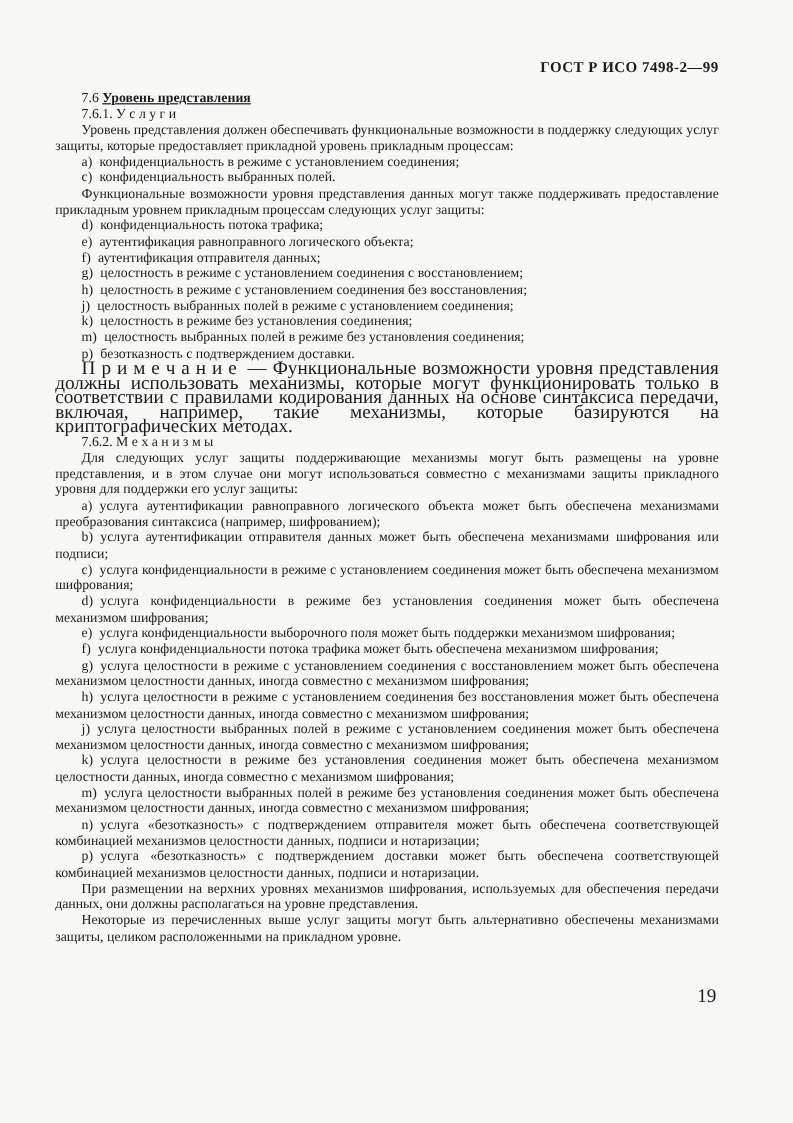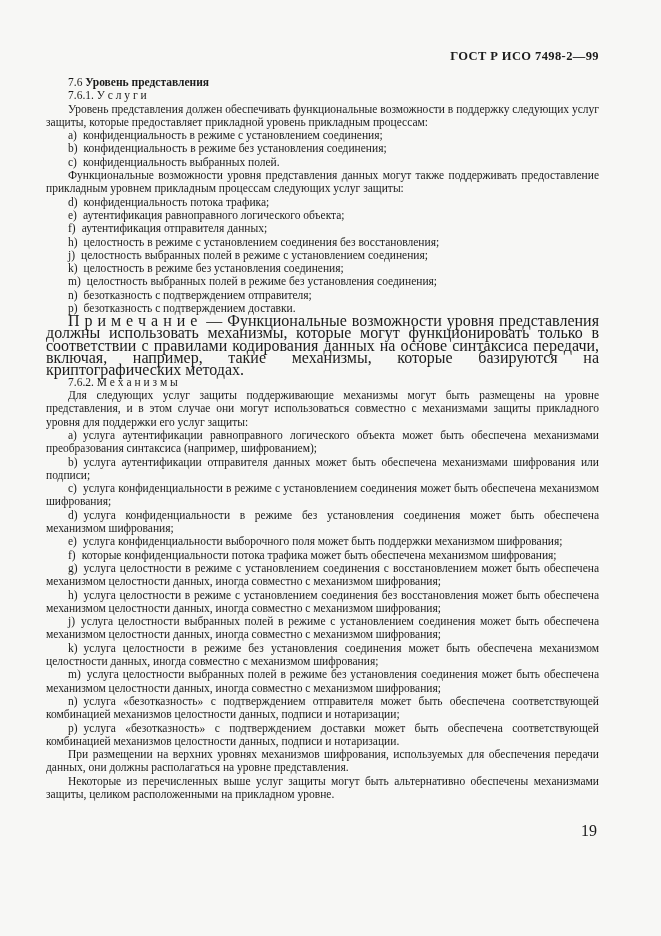--- a/index.html
+++ b/index.html
@@ -23,21 +23,21 @@
   }
   .content {
     position:absolute;
     top:76px; left:46px; right:62px;
     font-size:11.5px;
     line-height:13.3px;
     text-align:justify;
   }
   .content p { margin:0; text-indent:22px; }
   .sec { margin-bottom:1px; }
-  .sec .sec-title { font-weight:bold; }
+  .sec .sec-title { font-weight:bold;text-decoration:underline; }
   .item .item-label { margin-right:6px; }
   .note {
     font-size:16px;
     line-height:12.1px;
     margin:5px 0 5px 0;
   }
   .note .note-label { margin-right:4px; }
   .page-number {
     position:absolute;
     top:822px; right:64px;
@@ -48,41 +48,40 @@
 <body>
 
 <div class="sheet">
   <div class="page-header">ГОСТ Р ИСО 7498-2—99</div>
 
   <div class="content">
       <p class="sec"><span class="sec-num">7.6</span>&nbsp;<span class="sec-title">Уровень представления</span></p>
       <p class="sub"><span class="sub-num">7.6.1.</span>&nbsp;<span class="sub-title">У с л у г и</span></p>
       <p class="para">Уровень представления должен обеспечивать функциональные возможности в поддержку следующих услуг защиты, которые предоставляет прикладной уровень прикладным процессам:</p>
       <p class="item"><span class="item-label">a)</span><span class="item-text">конфиденциальность в режиме с установлением соединения;</span></p>
-      <p class="item"><span class="item-label">b)</span><span class="item-text">конфиденциальность в режиме без установления соединения;</span></p>
       <p class="item"><span class="item-label">c)</span><span class="item-text">конфиденциальность выбранных полей.</span></p>
       <p class="para">Функциональные возможности уровня представления данных могут также поддерживать предоставление прикладным уровнем прикладным процессам следующих услуг защиты:</p>
       <p class="item"><span class="item-label">d)</span><span class="item-text">конфиденциальность потока трафика;</span></p>
       <p class="item"><span class="item-label">e)</span><span class="item-text">аутентификация равноправного логического объекта;</span></p>
       <p class="item"><span class="item-label">f)</span><span class="item-text">аутентификация отправителя данных;</span></p>
+      <p class="item"><span class="item-label">g)</span><span class="item-text">целостность в режиме с установлением соединения с восстановлением;</span></p>
       <p class="item"><span class="item-label">h)</span><span class="item-text">целостность в режиме с установлением соединения без восстановления;</span></p>
       <p class="item"><span class="item-label">j)</span><span class="item-text">целостность выбранных полей в режиме с установлением соединения;</span></p>
       <p class="item"><span class="item-label">k)</span><span class="item-text">целостность в режиме без установления соединения;</span></p>
       <p class="item"><span class="item-label">m)</span><span class="item-text">целостность выбранных полей в режиме без установления соединения;</span></p>
-      <p class="item"><span class="item-label">n)</span><span class="item-text">безотказность с подтверждением отправителя;</span></p>
       <p class="item"><span class="item-label">p)</span><span class="item-text">безотказность с подтверждением доставки.</span></p>
       <p class="note"><span class="note-label">П р и м е ч а н и е</span> <span class="note-text">— Функциональные возможности уровня представления должны использовать механизмы, которые могут функционировать только в соответствии с правилами кодирования данных на основе синтаксиса передачи, включая, например, такие механизмы, которые базируются на криптографических методах.</span></p>
       <p class="sub"><span class="sub-num">7.6.2.</span>&nbsp;<span class="sub-title">М е х а н и з м ы</span></p>
       <p class="para">Для следующих услуг защиты поддерживающие механизмы могут быть размещены на уровне представления, и в этом случае они могут использоваться совместно с механизмами защиты прикладного уровня для поддержки его услуг защиты:</p>
       <p class="item"><span class="item-label">a)</span><span class="item-text">услуга аутентификации равноправного логического объекта может быть обеспечена механизмами преобразования синтаксиса (например, шифрованием);</span></p>
       <p class="item"><span class="item-label">b)</span><span class="item-text">услуга аутентификации отправителя данных может быть обеспечена механизмами шифрования или подписи;</span></p>
       <p class="item"><span class="item-label">c)</span><span class="item-text">услуга конфиденциальности в режиме с установлением соединения может быть обеспечена механизмом шифрования;</span></p>
       <p class="item"><span class="item-label">d)</span><span class="item-text">услуга конфиденциальности в режиме без установления соединения может быть обеспечена механизмом шифрования;</span></p>
       <p class="item"><span class="item-label">e)</span><span class="item-text">услуга конфиденциальности выборочного поля может быть поддержки механизмом шифрования;</span></p>
-      <p class="item"><span class="item-label">f)</span><span class="item-text">которые конфиденциальности потока трафика может быть обеспечена механизмом шифрования;</span></p>
+      <p class="item"><span class="item-label">f)</span><span class="item-text">услуга конфиденциальности потока трафика может быть обеспечена механизмом шифрования;</span></p>
       <p class="item"><span class="item-label">g)</span><span class="item-text">услуга целостности в режиме с установлением соединения с восстановлением может быть обеспечена механизмом целостности данных, иногда совместно с механизмом шифрования;</span></p>
       <p class="item"><span class="item-label">h)</span><span class="item-text">услуга целостности в режиме с установлением соединения без восстановления может быть обеспечена механизмом целостности данных, иногда совместно с механизмом шифрования;</span></p>
       <p class="item"><span class="item-label">j)</span><span class="item-text">услуга целостности выбранных полей в режиме с установлением соединения может быть обеспечена механизмом целостности данных, иногда совместно с механизмом шифрования;</span></p>
       <p class="item"><span class="item-label">k)</span><span class="item-text">услуга целостности в режиме без установления соединения может быть обеспечена механизмом целостности данных, иногда совместно с механизмом шифрования;</span></p>
       <p class="item"><span class="item-label">m)</span><span class="item-text">услуга целостности выбранных полей в режиме без установления соединения может быть обеспечена механизмом целостности данных, иногда совместно с механизмом шифрования;</span></p>
       <p class="item"><span class="item-label">n)</span><span class="item-text">услуга «безотказность» с подтверждением отправителя может быть обеспечена соответствующей комбинацией механизмов целостности данных, подписи и нотаризации;</span></p>
       <p class="item"><span class="item-label">p)</span><span class="item-text">услуга «безотказность» с подтверждением доставки может быть обеспечена соответствующей комбинацией механизмов целостности данных, подписи и нотаризации.</span></p>
       <p class="para">При размещении на верхних уровнях механизмов шифрования, используемых для обеспечения передачи данных, они должны располагаться на уровне представления.</p>
       <p class="para">Некоторые из перечисленных выше услуг защиты могут быть альтернативно обеспечены механизмами защиты, целиком расположенными на прикладном уровне.</p>
     </div>

